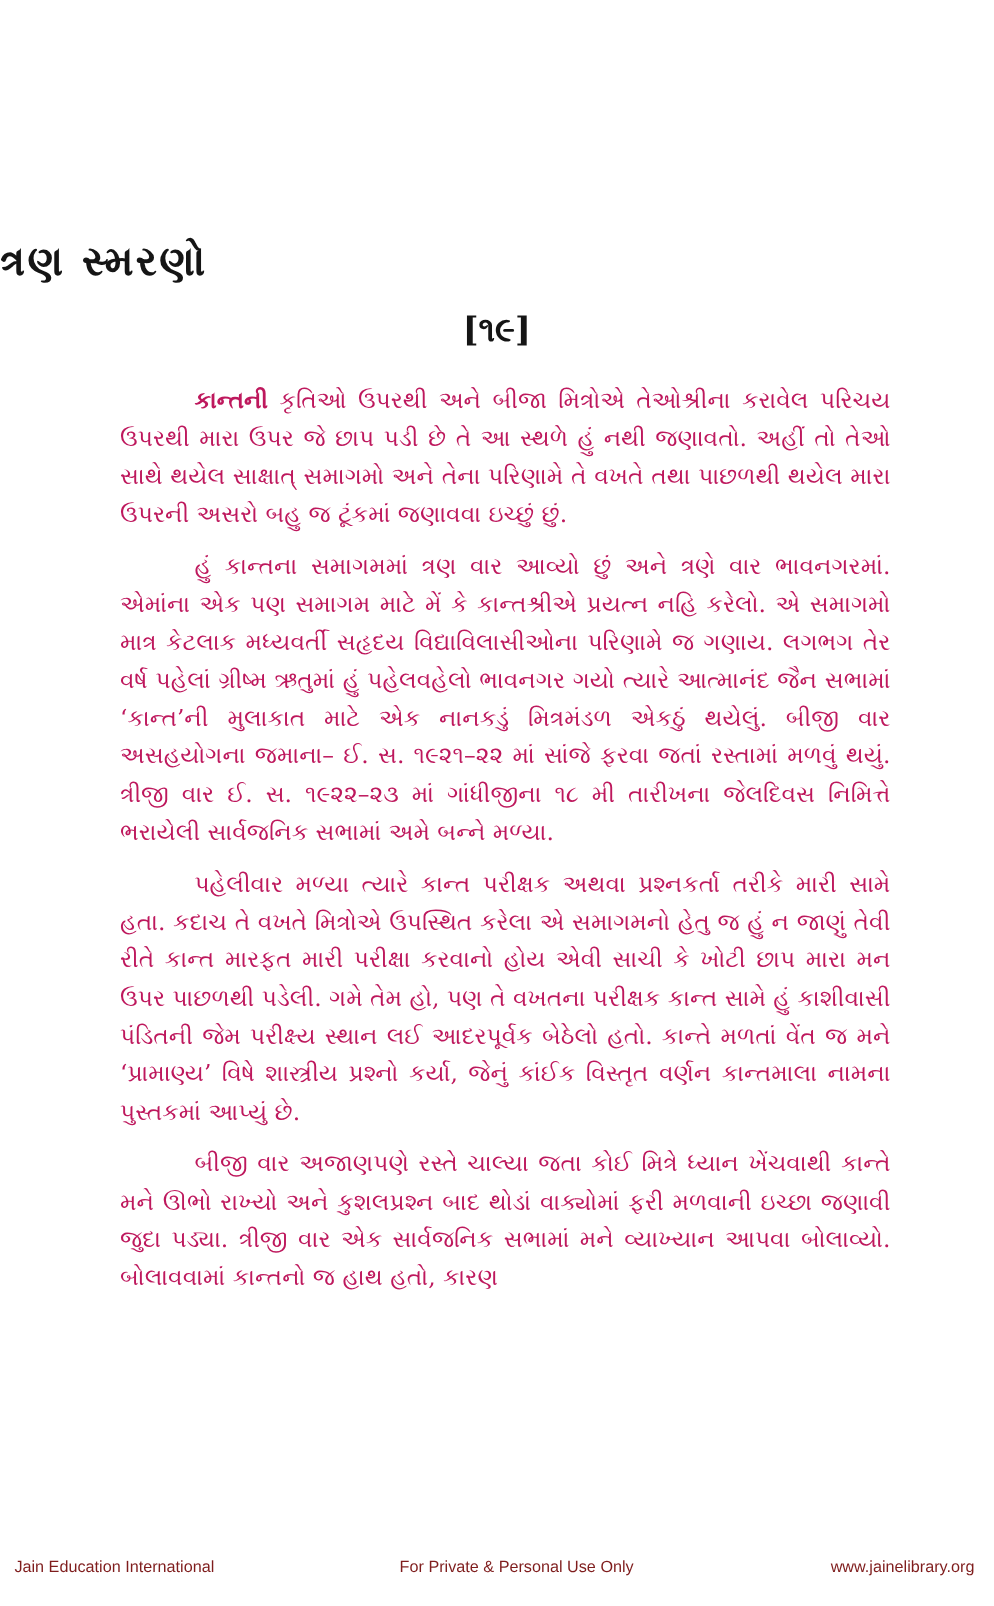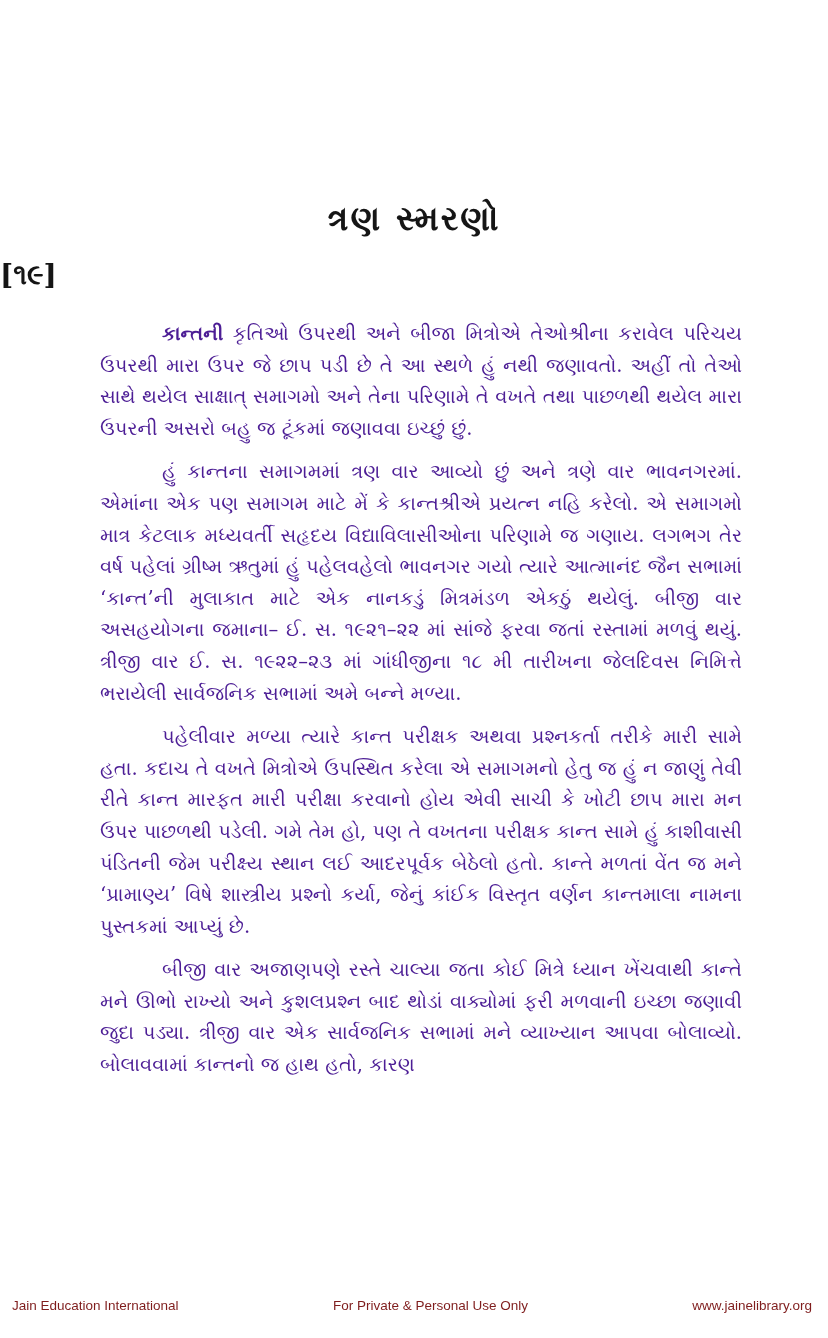--- a/index.html
+++ b/index.html
@@ -19,44 +19,44 @@
       position: absolute;
       left: 0; top: 0;
       width: 828px;
       height: 1338px;
     }
     .title {
       position: absolute;
       left: 0;
       width: 828px;
       top: 198px;
-      text-align: center;
       font-size: 34px;
       font-weight: bold;
       letter-spacing: 2px;
       color: #151515;
     }
     .section-number {
       position: absolute;
       left: 0;
       width: 828px;
       top: 258px;
+      text-align: center;
       font-size: 28px;
       font-weight: bold;
       color: #151515;
     }
     .body-text {
       position: absolute;
       left: 100px;
       width: 642px;
       top: 318px;
       font-size: 19.5px;
       line-height: 31.6px;
       text-align: justify;
-      color: #4c1d95;
+      color: #be185d;
     }
     .para {
       margin: 0 0 12px 0;
       text-indent: 62px;
       text-align: justify;
       text-align-last: left;
     }
     .lead-bold {
       font-weight: bold;
     }

